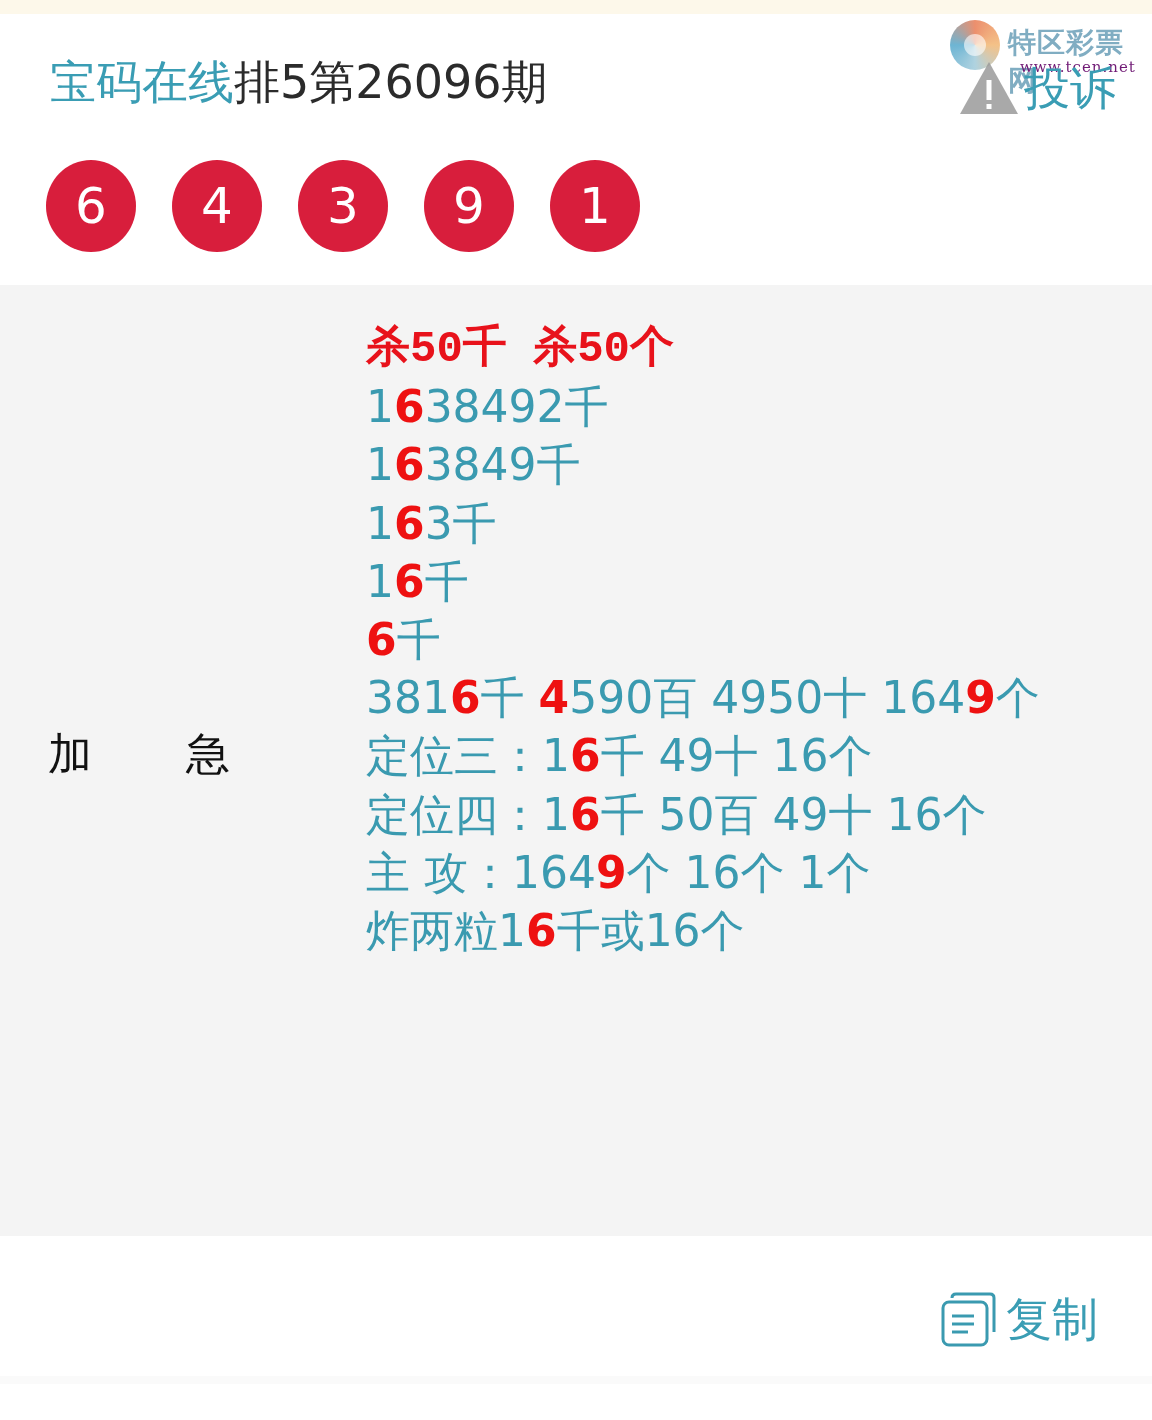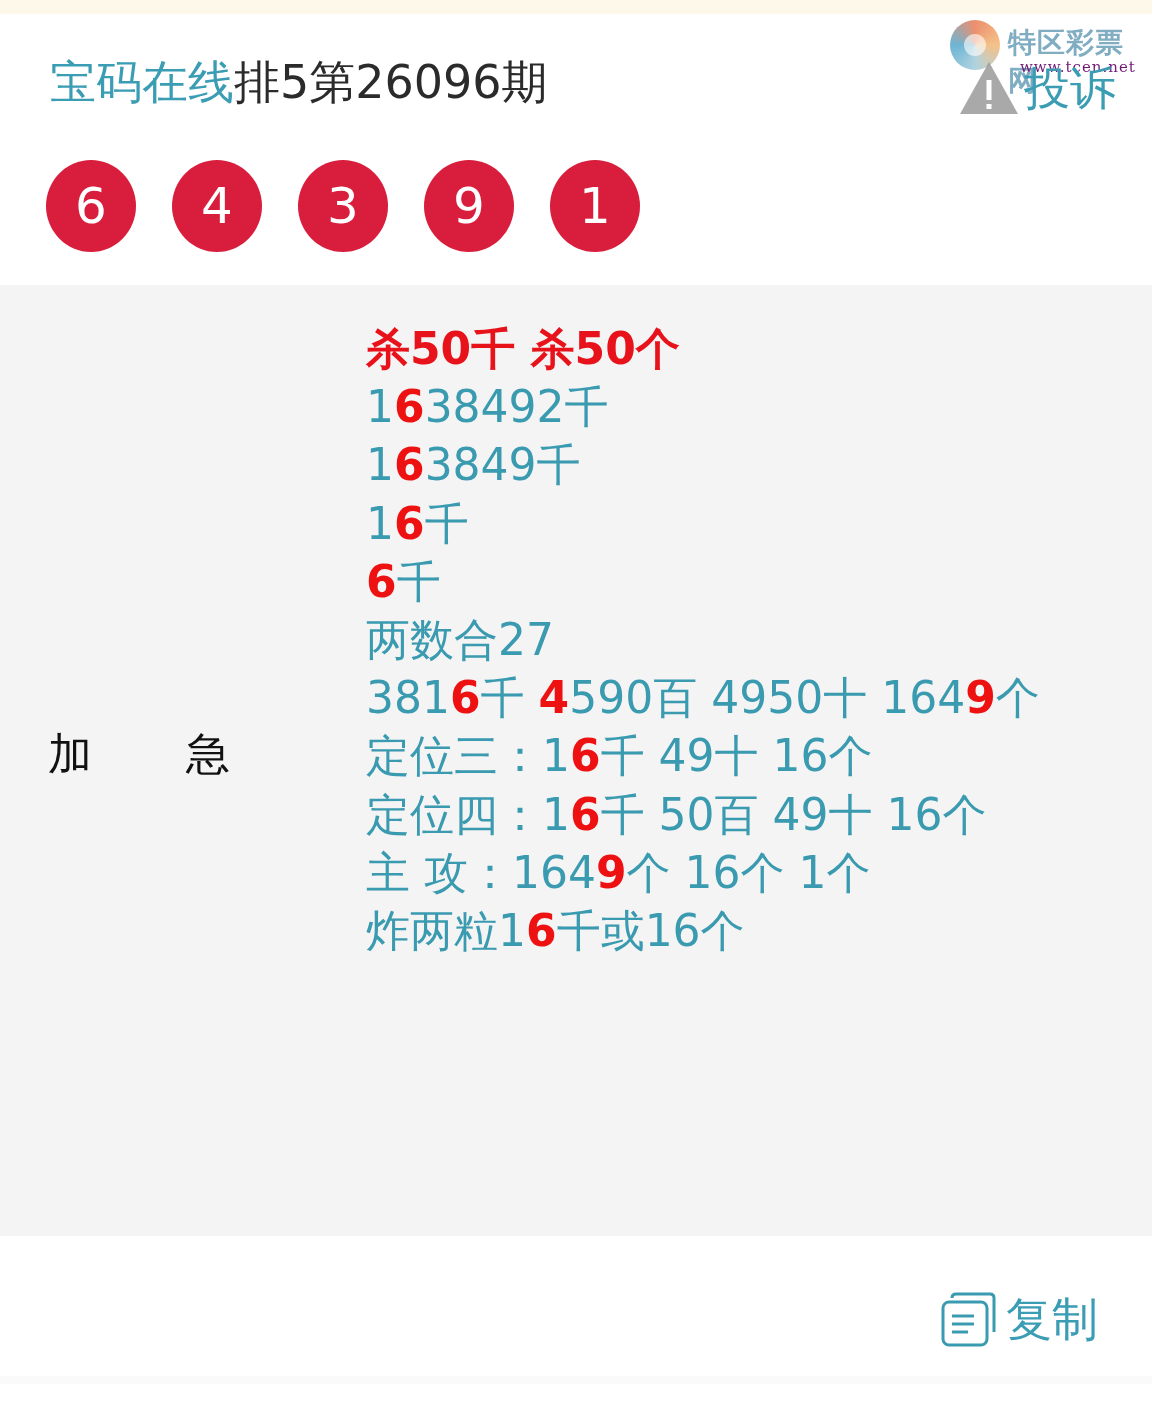--- a/index.html
+++ b/index.html
@@ -26,21 +26,21 @@
     .balls { position: absolute; left: 46px; top: 146px; display: flex; gap: 36px; }
     .ball { width: 90px; height: 92px; border-radius: 50%; background: #d81e3c; color: #fff;
       display: flex; align-items: center; justify-content: center; font-size: 50px; line-height: 1; }
 
     .content { position: absolute; left: 0; top: 285px; width: 1152px; height: 951px; background: #f4f4f4; }
     .label-cell { position: absolute; left: 48px; top: 440px; font-size: 44px; color: #111; white-space: nowrap; }
     .label-cell span { display: inline-block; }
     .label-cell .c2 { margin-left: 94px; }
     .lines { position: absolute; left: 366px; top: 35px; }
     .line { font-size: 44px; line-height: 58.2px; color: #3a9ab0; white-space: nowrap; }
-    .line.kill { color: #e8121b; font-weight: bold; }
+    .line.kill { color: #e8121b; font-weight: bold; font-family: Liberation Mono, monospace; }
     .hl { color: #ee1111; font-weight: bold; }
 
     .footer { position: absolute; left: 0; top: 1236px; width: 1152px; height: 184px; background: #fff; padding-left: 28px; }
     .footer-sep { position: absolute; left: 0; top: 1376px; width: 1152px; height: 8px; background: #fafafa; }
     .copy-btn { position: absolute; left: 940px; top: 54px; display: flex; align-items: center; cursor: pointer; }
     .copy-icon { width: 58px; height: 58px; margin-right: 8px; }
     .copy-icon svg { width: 58px; height: 58px; display: block; }
     .copy-label { font-size: 46px; color: #3a9db4; line-height: 56px; }
   </style>
 </head>
@@ -80,23 +80,23 @@
 </div>
 
 <div class="content">
   <div class="label-cell">
     <span>加</span><span class="c2">急</span>
   </div>
   <div class="lines" id="lines">
       <div class="line kill"><span>杀50千 杀50个</span></div>
       <div class="line"><span>1</span><span class="hl">6</span><span>38492千</span></div>
       <div class="line"><span>1</span><span class="hl">6</span><span>3849千</span></div>
+      <div class="line"><span>1</span><span class="hl">6</span><span>3千</span></div>
       <div class="line"><span>1</span><span class="hl">6</span><span>千</span></div>
       <div class="line"><span class="hl">6</span><span>千</span></div>
-      <div class="line"><span>两数合27</span></div>
       <div class="line"><span>381</span><span class="hl">6</span><span>千 </span><span class="hl">4</span><span>590百 4950十 164</span><span class="hl">9</span><span>个</span></div>
       <div class="line"><span>定位三：1</span><span class="hl">6</span><span>千 49十 16个</span></div>
       <div class="line"><span>定位四：1</span><span class="hl">6</span><span>千 50百 49十 16个</span></div>
       <div class="line"><span>主 攻：164</span><span class="hl">9</span><span>个 16个 1个</span></div>
       <div class="line"><span>炸两粒1</span><span class="hl">6</span><span>千或16个</span></div>
     </div>
 </div>
 
 <div class="footer">
   <div class="copy-btn">

